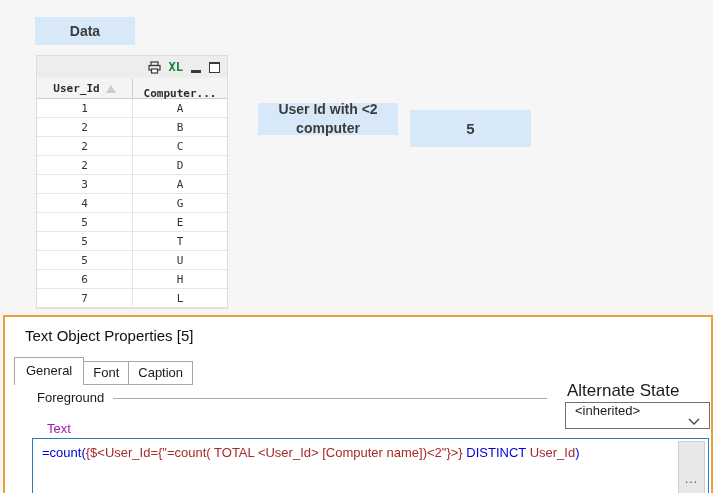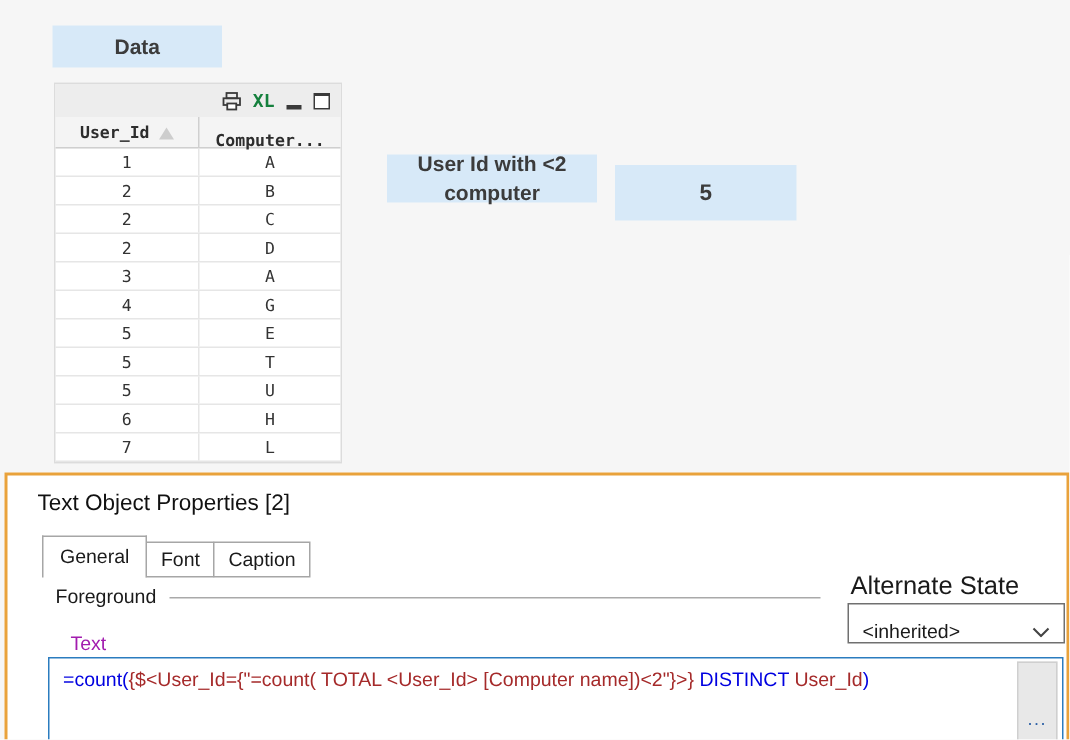--- a/index.html
+++ b/index.html
@@ -4,21 +4,21 @@
 <style>
   html,body{margin:0;padding:0;}
   .screen{
     position:relative;width:713px;height:493px;overflow:hidden;
     background:#f6f6f6;
     font-family:"Liberation Sans",sans-serif;
     color:#222;
   }
   
   .data-tab{
-    position:absolute;left:35px;top:17px;width:113px;height:28px;
+    position:absolute;left:35px;top:17px;width:100px;height:28px;
     background:var(--textbox-bg,#d7e9f8);
     display:flex;align-items:center;justify-content:center;
     font-weight:bold;font-size:14px;color:#3c3c3c;
   }
   
   .tbl{
     position:absolute;left:36px;top:55px;width:190px;
     background:#fff;border:1px solid #dcdcdc;
     font-family:"DejaVu Sans Mono",monospace;
   }
@@ -54,35 +54,35 @@
   }
   .txt-label{left:258px;top:103px;width:140px;height:32px;font-size:14px;line-height:1.35;padding:16px 6px;box-sizing:border-box;}
   .txt-value{left:410px;top:110px;width:121px;height:37px;font-size:15px;}
   
   .dialog{
     position:absolute;left:3px;top:315px;width:706px;height:195px;
     background:#fff;border:2px solid var(--dialog-border,#e9a23b);
     box-sizing:content-box;overflow:hidden;
   }
   .dlg-title{position:absolute;left:20px;top:10px;font-size:15px;color:#111;}
-  .tab-row{position:absolute;left:23px;top:40px;display:flex;align-items:flex-end;}
+  .tab-row{position:absolute;left:9px;top:40px;display:flex;align-items:flex-end;}
   .tab{
     border:1px solid #a6a6a6;background:#fff;color:#1a1a1a;
     font-size:13px;padding:3px 9px 4px;margin-left:-1px;cursor:default;
   }
   .tab.active{
     border-bottom:none;padding:5px 11px 7px;margin-left:0;position:relative;z-index:2;
   }
   .grp-label{position:absolute;left:32px;top:73px;font-size:13px;color:#1a1a1a;}
   .grp-line{position:absolute;left:108px;top:81px;width:434px;border-top:1px solid #a9a9a9;}
   .alt-label{position:absolute;left:562px;top:64px;font-size:17px;color:#1a1a1a;}
   .alt-dd{
     position:absolute;left:560px;top:85px;width:145px;height:27px;
     border:1px solid #707070;background:#fff;box-sizing:border-box;
-    display:flex;align-items:flex-end;font-size:13px;color:#1a1a1a;
+    display:flex;align-items:flex-start;font-size:13px;color:#1a1a1a;
     padding-left:9px;cursor:default;
   }
   .alt-dd .chev{position:absolute;right:9px;top:10px;}
   .text-label{position:absolute;left:42px;top:104px;font-size:13px;color:#a21caf;}
   .expr-box{
     position:absolute;left:27px;top:121px;width:677px;height:75px;
     border:1px solid var(--expr-box-border,#2b7cbf);background:#fff;box-sizing:border-box;
   }
   .expr-text{
     position:absolute;left:9px;top:6px;right:38px;
@@ -171,21 +171,21 @@
           <div class="tcell c0">7</div>
           <div class="tcell c1">L</div>
         </div>
       </div>
   </div>
 
   <div class="txt-obj txt-label">User Id with &lt;2 computer</div>
   <div class="txt-obj txt-value">5</div>
 
   <div class="dialog">
-    <div class="dlg-title">Text Object Properties [2]</div>
+    <div class="dlg-title">Text Object Properties [5]</div>
 
     <div class="tab-row" id="tab-row">
         <div class="tab active">General</div>
         <div class="tab">Font</div>
         <div class="tab">Caption</div>
       </div>
 
     <div class="grp-label">Foreground</div>
     <div class="grp-line"></div>
 

